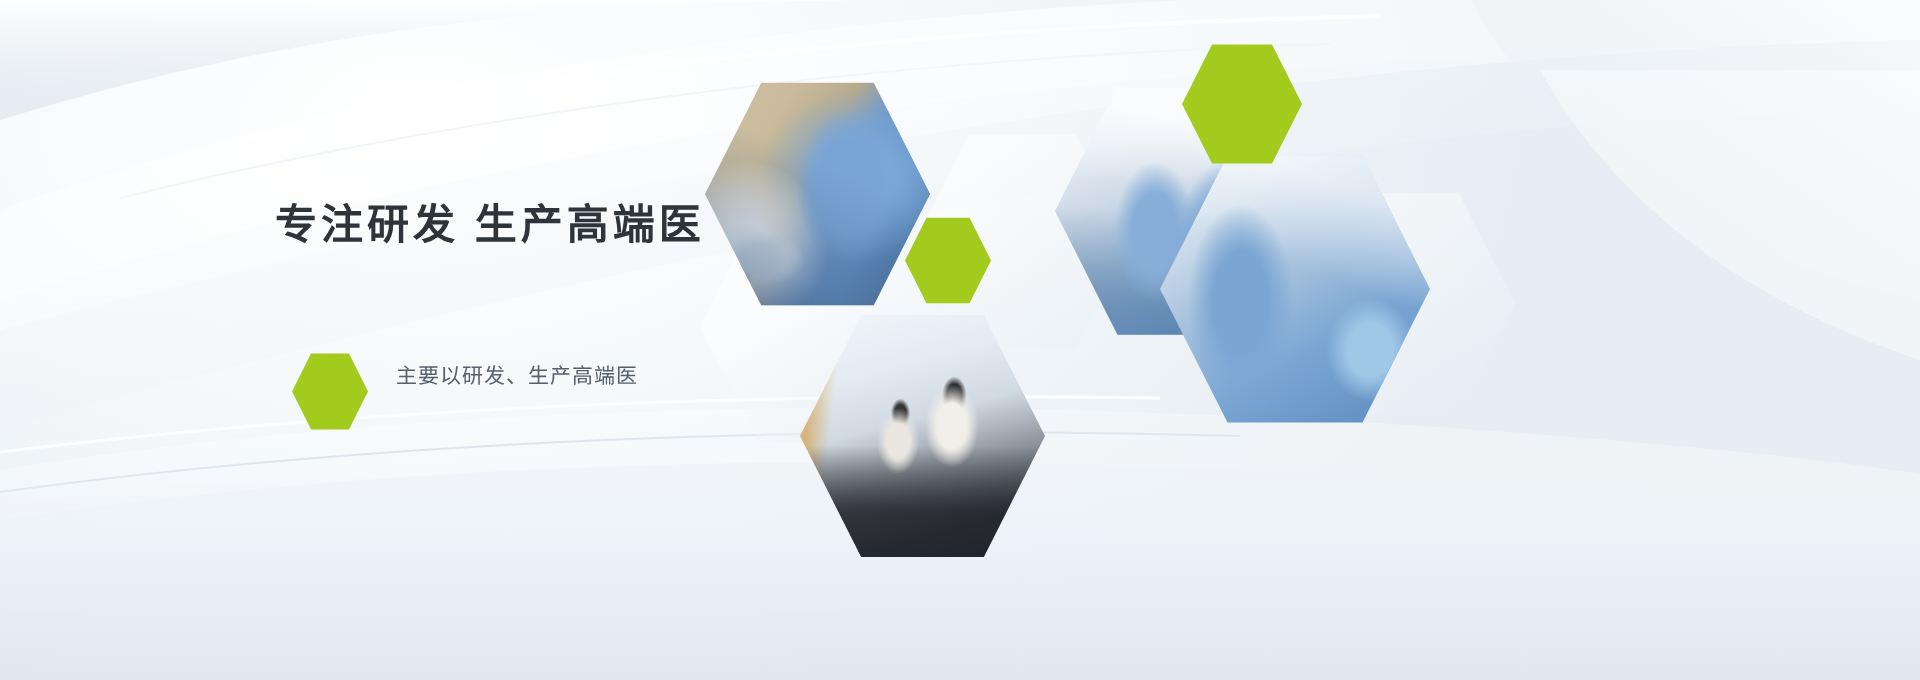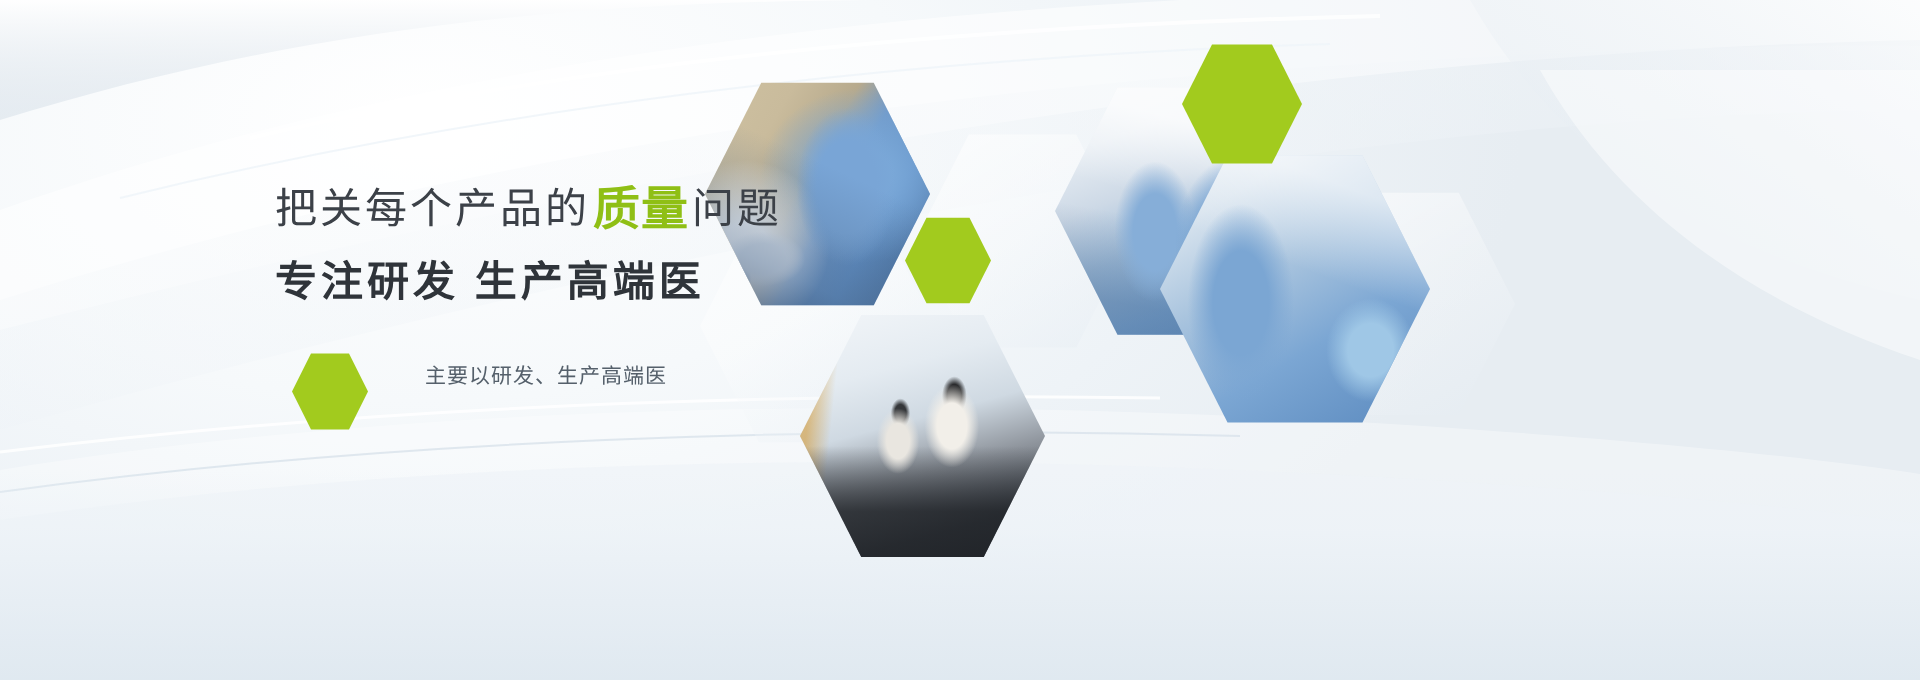--- a/index.html
+++ b/index.html
@@ -115,21 +115,21 @@
     padding:0 3px;position:relative;top:2px;
   }
   .subline{
     margin-top:22px;font-size:42px;line-height:1.2;color:#2f343a;
     font-weight:700;letter-spacing:4px;white-space:nowrap;
   }
   .desc{
     position:absolute;left:396px;top:358px;width:300px;
     font-size:21px;line-height:1.72;color:#55606b;letter-spacing:1px;
   }
-  .desc span{display:block;text-align:center;}
+  .desc span{display:block;}
 </style>
 </head>
 <body>
 
 <div class="banner">
 
   <svg class="bg-svg" viewBox="0 0 1920 680" preserveAspectRatio="none">
     <defs>
       <linearGradient id="g1" x1="0" y1="0" x2="1" y2="1">
         <stop offset="0%" stop-color="#ffffff" stop-opacity="0.95"></stop>
@@ -174,21 +174,20 @@
   </div>
   <div class="hex hex-img" id="hex-photo-lab">
     <div class="ovl"></div>
   </div>
 
   <div class="hex hex-green" id="hex-accent-top"></div>
   <div class="hex hex-green" id="hex-accent-mid"></div>
   <div class="hex hex-green" id="hex-accent-bullet"></div>
 
   <div class="copy">
-    <div class="headline"><span>把关每个产品的</span><span class="hl-accent">质量</span><span>问题</span></div>
     <div class="subline">专注研发 生产高端医</div>
   </div>
 
   <div class="desc">
     <span>主要以研发、生产高端医</span>
   </div>
 
 </div>
 
 </body></html>

